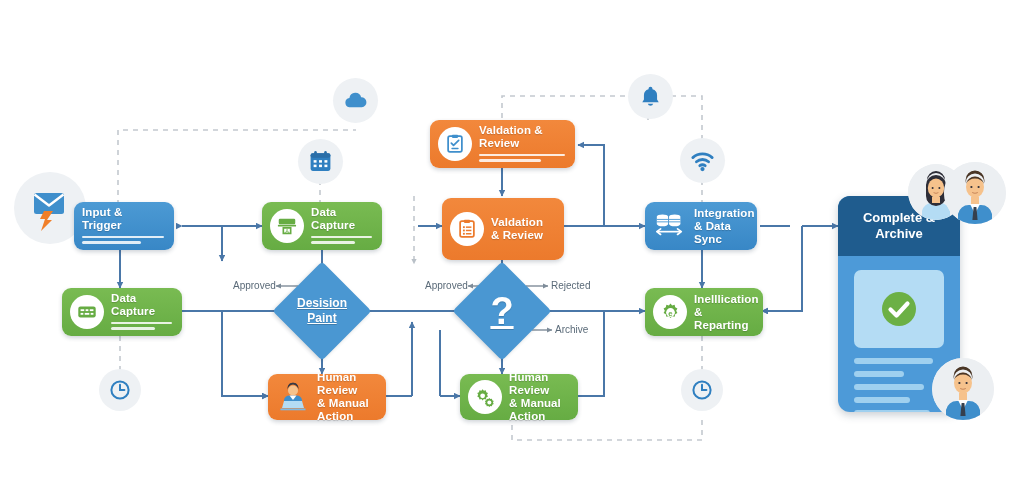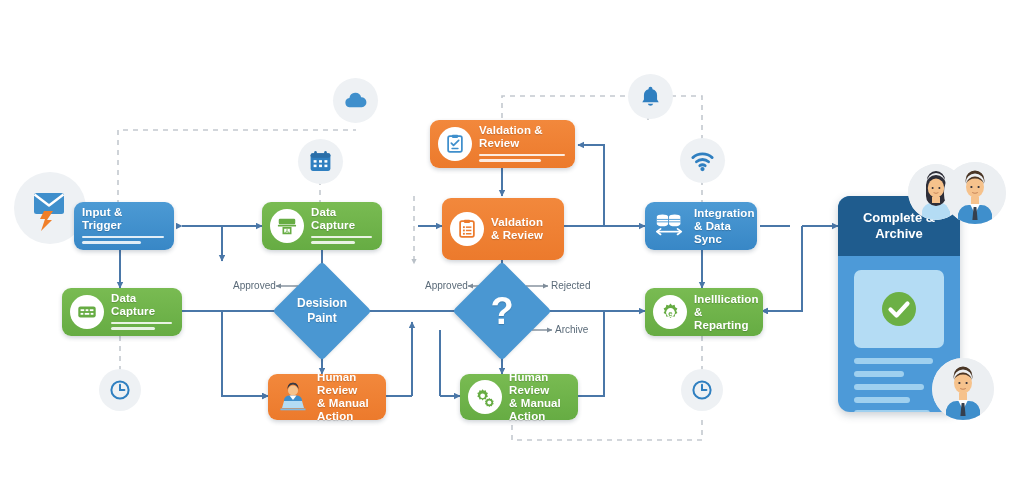--- a/index.html
+++ b/index.html
@@ -62,20 +62,21 @@
     box-shadow:0 2px 4px rgba(40,60,80,.2);
   }
   .diamond-text{
     position:absolute;
     display:flex;align-items:center;justify-content:center;
     text-align:center;
     color:#ffffff;font-weight:bold;
     text-shadow:0 1px 1px rgba(0,0,0,.18);
     white-space:pre-line;
     pointer-events:none;
+    text-decoration:underline;
   }
 
   
   .chip{
     position:absolute;
     border-radius:50%;
     background:#eef1f4;
     display:flex;align-items:center;justify-content:center;
   }
 

